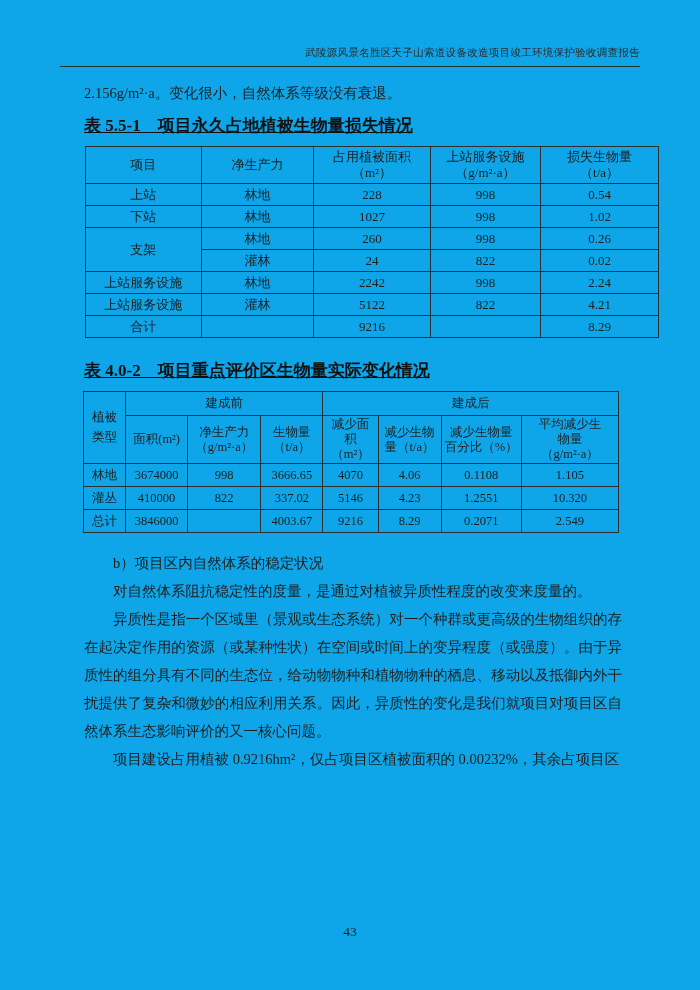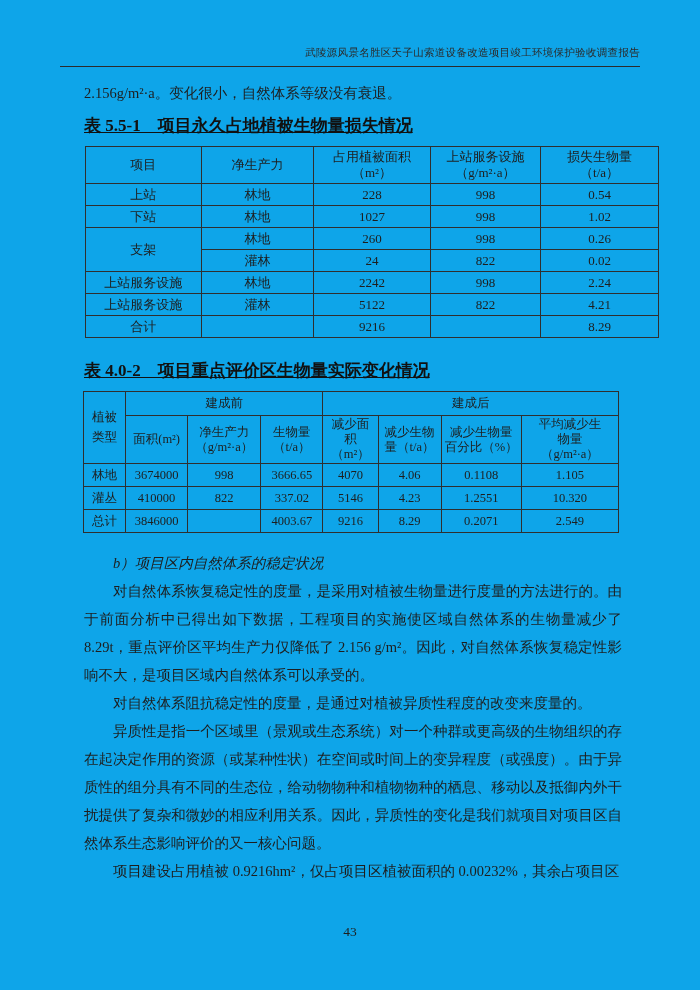--- a/index.html
+++ b/index.html
@@ -18,21 +18,21 @@
     font-size:10.5px; letter-spacing:0.3px; color:#2b2b2b;
     padding-bottom:6px;
     border-bottom:1.5px solid #2b2b2b;
   }
   .content {
     position:absolute; top:80px; left:84px; width:538px;
   }
   .para { margin:0; font-size:14.5px; line-height:28px; text-align:justify; color:#1e1e1e; }
   .para-intro { line-height:26px; }
   .indent { text-indent:2em; }
-  .sec-gap { margin-top:16px;font-style:italic; }
+  .sec-gap { margin-top:16px; }
   .table-title {
     margin:8px 0 9px 0;
     font-size:17px; font-weight:700; text-align:left; color:#111;text-decoration:underline;
   }
   .title-gap { margin-top:21px; }
   table {
     border-collapse:collapse; table-layout:fixed;
     color:#1e1e1e;
   }
   .t1 { width:574px; margin-left:1px; font-size:13px; }
@@ -208,21 +208,20 @@
           <td>4003.67</td>
           <td>9216</td>
           <td>8.29</td>
           <td>0.2071</td>
           <td>2.549</td>
         </tr>
       </tbody>
     </table>
 
     <p class="para indent sec-gap">b）项目区内自然体系的稳定状况</p>
-    <p class="para indent">对自然体系恢复稳定性的度量，是采用对植被生物量进行度量的方法进行的。由于前面分析中已得出如下数据，工程项目的实施使区域自然体系的生物量减少了 8.29t，重点评价区平均生产力仅降低了 2.156 g/m²。因此，对自然体系恢复稳定性影响不大，是项目区域内自然体系可以承受的。</p>
     <p class="para indent">对自然体系阻抗稳定性的度量，是通过对植被异质性程度的改变来度量的。</p>
     <p class="para indent">异质性是指一个区域里（景观或生态系统）对一个种群或更高级的生物组织的存在起决定作用的资源（或某种性状）在空间或时间上的变异程度（或强度）。由于异质性的组分具有不同的生态位，给动物物种和植物物种的栖息、移动以及抵御内外干扰提供了复杂和微妙的相应利用关系。因此，异质性的变化是我们就项目对项目区自然体系生态影响评价的又一核心问题。</p>
     <p class="para indent">项目建设占用植被 0.9216hm²，仅占项目区植被面积的 0.00232%，其余占项目区</p>
 
   </div>
 
   <div class="page-number">43</div>
 
 </div>
 

